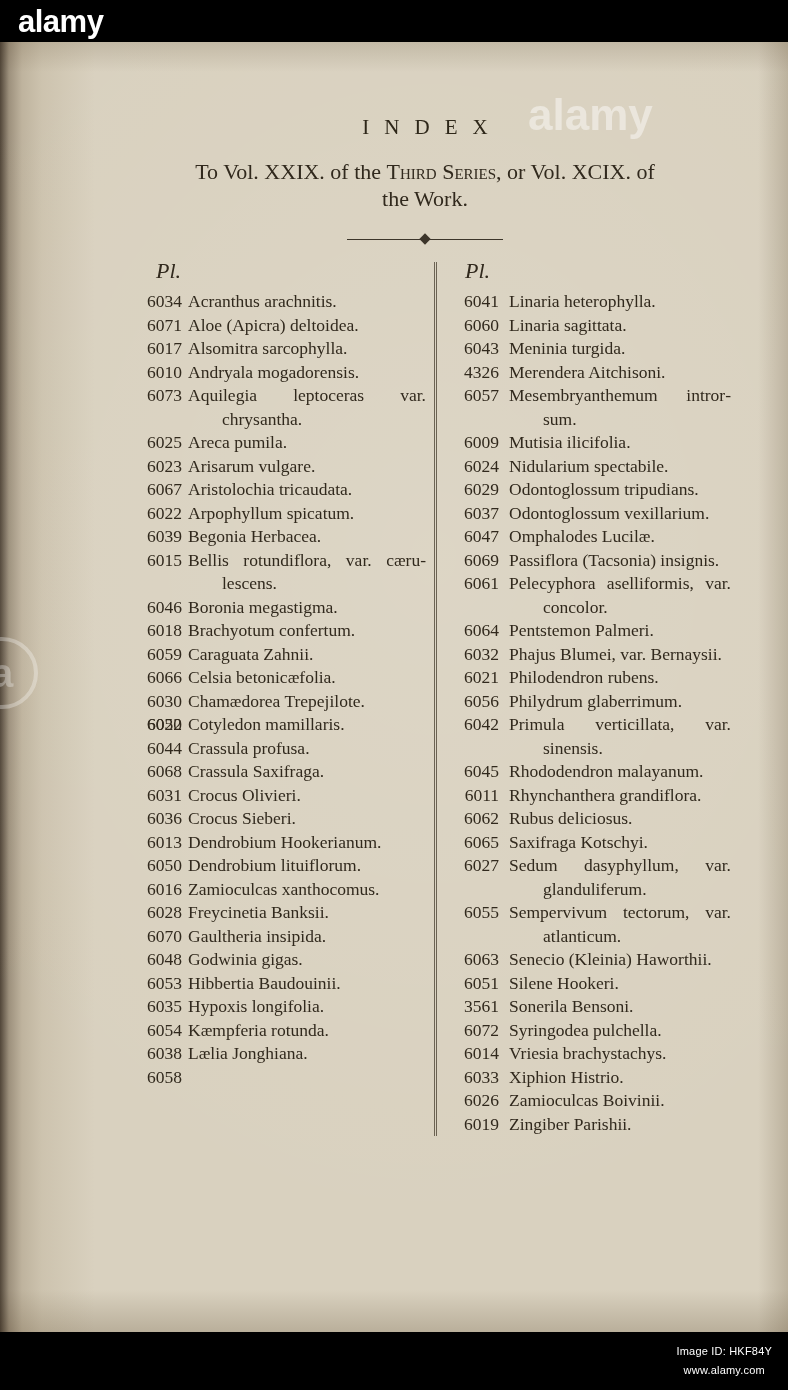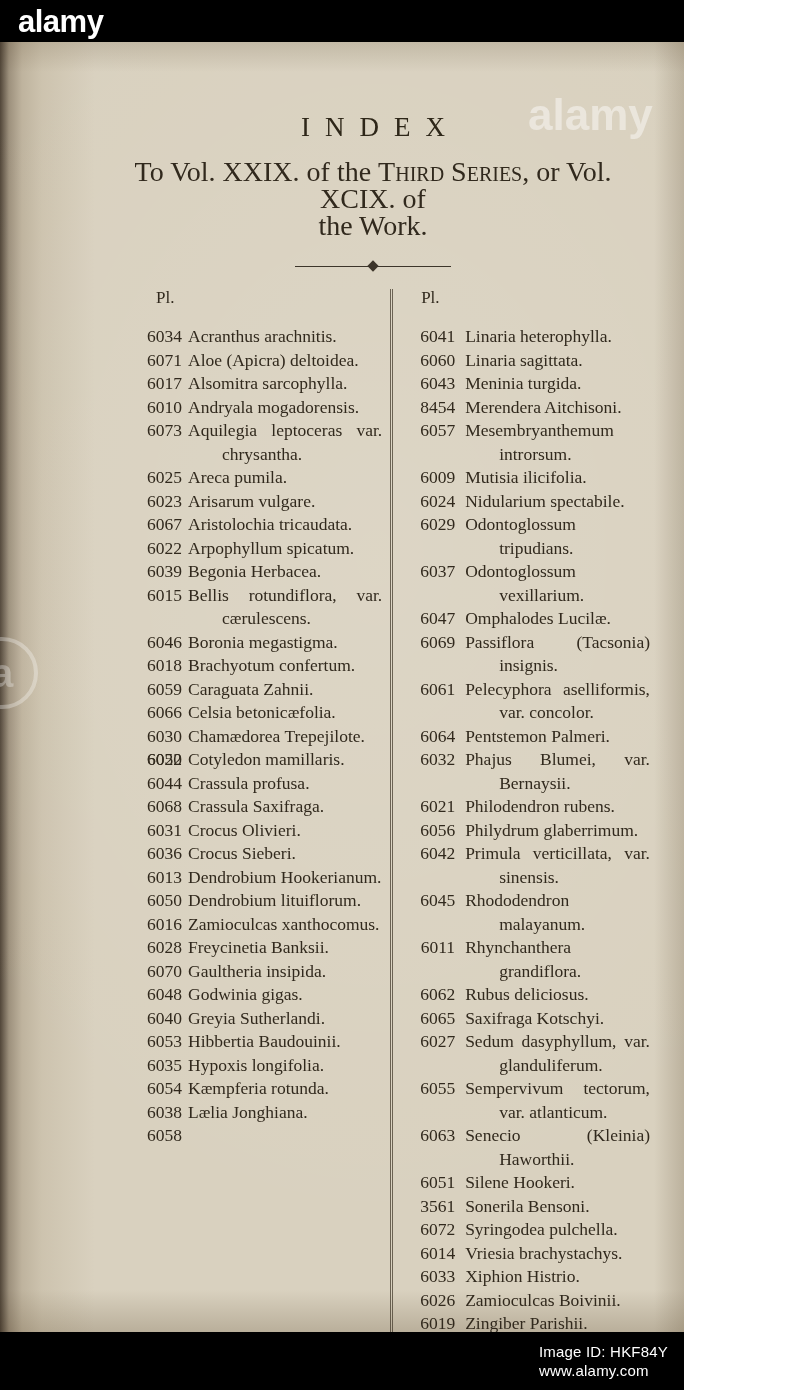--- a/index.html
+++ b/index.html
@@ -1,20 +1,20 @@
 <!DOCTYPE html>
 <html><head>
 <meta charset="utf-8">
 <style>
   * { margin: 0; padding: 0; box-sizing: border-box; }
   body { background: #ffffff; font-family: "Liberation Serif", serif; }
 
   .stage {
     position: relative;
-    width: 684px;
+    width: 788px;
     height: 1390px;
     overflow: hidden;
     background: #84cc16;
   }
 
   
   .bar {
     position: absolute;
     left: 0; right: 0;
     background: #000;
@@ -23,21 +23,21 @@
   }
   .bar.top { top: 0; height: 42px; display: flex; align-items: center; padding-left: 18px; }
   .alamy-logo {
     font-size: 31px;
     font-weight: 700;
     letter-spacing: -0.5px;
     color: #ffffff;
     line-height: 1;
   }
   .bar.bottom { bottom: 0; height: 58px; display: flex; align-items: center; justify-content: flex-end; padding-right: 16px; }
-  .footer-right { text-align: left; font-size: 15px; line-height: 19px; letter-spacing: 0.2px; }
+  .footer-right { text-align: center; font-size: 11px; line-height: 19px; letter-spacing: 0.2px; }
 
   
   .paper {
     position: absolute;
     top: 42px; bottom: 58px; left: 0; right: 0;
     color: #31291d;
     background:
       radial-gradient(120% 90% at 55% 40%, rgba(255,255,255,0.10), rgba(0,0,0,0) 60%),
       linear-gradient(90deg, rgba(43,31,19,0.78) 0px, rgba(84,66,44,0.45) 9px, rgba(122,102,72,0.28) 22px, rgba(150,132,100,0.18) 42px, rgba(0,0,0,0) 95px),
       linear-gradient(270deg, rgba(112,96,70,0.28) 0px, rgba(0,0,0,0) 30px),
@@ -68,51 +68,52 @@
   .wm-circle .wm-a {
     font-family: "Liberation Sans", sans-serif;
     font-weight: 700;
     font-size: 40px;
     color: rgba(255,255,255,0.30);
   }
 
   
   .title {
     text-align: center;
-    font-size: 27px;
+    font-size: 21px;
     font-weight: 400;
     letter-spacing: 15px;
     text-indent: 15px;
     line-height: 30px;
     color: #2e2719;
   }
   .subtitle {
     margin-top: 16px;
     text-align: center;
-    font-size: 28px;
+    font-size: 22px;
     line-height: 27px;
   }
   .subtitle .sc { font-variant: small-caps; }
   .subtitle-l2 { display: block; }
 
   .ornament { position: relative; width: 156px; height: 10px; margin: 22px auto 0 auto; }
   .orn-line { position: absolute; top: 4.5px; left: 0; right: 0; height: 1.6px; background: #3c352a; }
   .orn-diamond {
     position: absolute; left: 50%; top: 1px;
     width: 8px; height: 8px;
     transform: translateX(-50%) rotate(45deg);
     background: #3c352a;
   }
 
   
   .columns { display: flex; align-items: stretch; margin-top: 16px; }
   .col-header {
-    font-size: 17px;
+    font-style: italic;
+    font-size: 22px;
     line-height: 22px;
-    margin-bottom: 16px;
+    margin-bottom: 8px;
   }
   .col-left { width: 330px; }
   .col-left .col-header { margin-left: 60px; }
   .col-right { width: 280px; margin-left: 14px; }
   .col-right .col-header { margin-left: 14px; }
 
   .vdivider {
     width: 3px;
     border-left: 1px solid rgba(70,60,45,0.75);
     border-right: 1px solid rgba(70,60,45,0.75);
@@ -269,24 +270,20 @@
               </div>
               <div class="entry">
                 <span class="num">6070</span>
                 <span class="name">Gaultheria insipida.</span>
               </div>
               <div class="entry">
                 <span class="num">6048</span>
                 <span class="name">Godwinia gigas.</span>
               </div>
               <div class="entry">
-                <span class="num">6040</span>
-                <span class="name">Greyia Sutherlandi.</span>
-              </div>
-              <div class="entry">
                 <span class="num">6053</span>
                 <span class="name">Hibbertia Baudouinii.</span>
               </div>
               <div class="entry">
                 <span class="num">6035</span>
                 <span class="name">Hypoxis longifolia.</span>
               </div>
               <div class="entry">
                 <span class="num">6054</span>
                 <span class="name">Kæmpferia rotunda.</span>
@@ -312,21 +309,21 @@
               </div>
               <div class="entry">
                 <span class="num">6060</span>
                 <span class="name">Linaria sagittata.</span>
               </div>
               <div class="entry">
                 <span class="num">6043</span>
                 <span class="name">Meninia turgida.</span>
               </div>
               <div class="entry">
-                <span class="num">8454</span>
+                <span class="num">4326</span>
                 <span class="name">Merendera Aitchisoni.</span>
               </div>
               <div class="entry">
                 <span class="num">6057</span>
                 <span class="name">Mesembryanthemum intror­sum.</span>
               </div>
               <div class="entry">
                 <span class="num">6009</span>
                 <span class="name">Mutisia ilicifolia.</span>
               </div>

